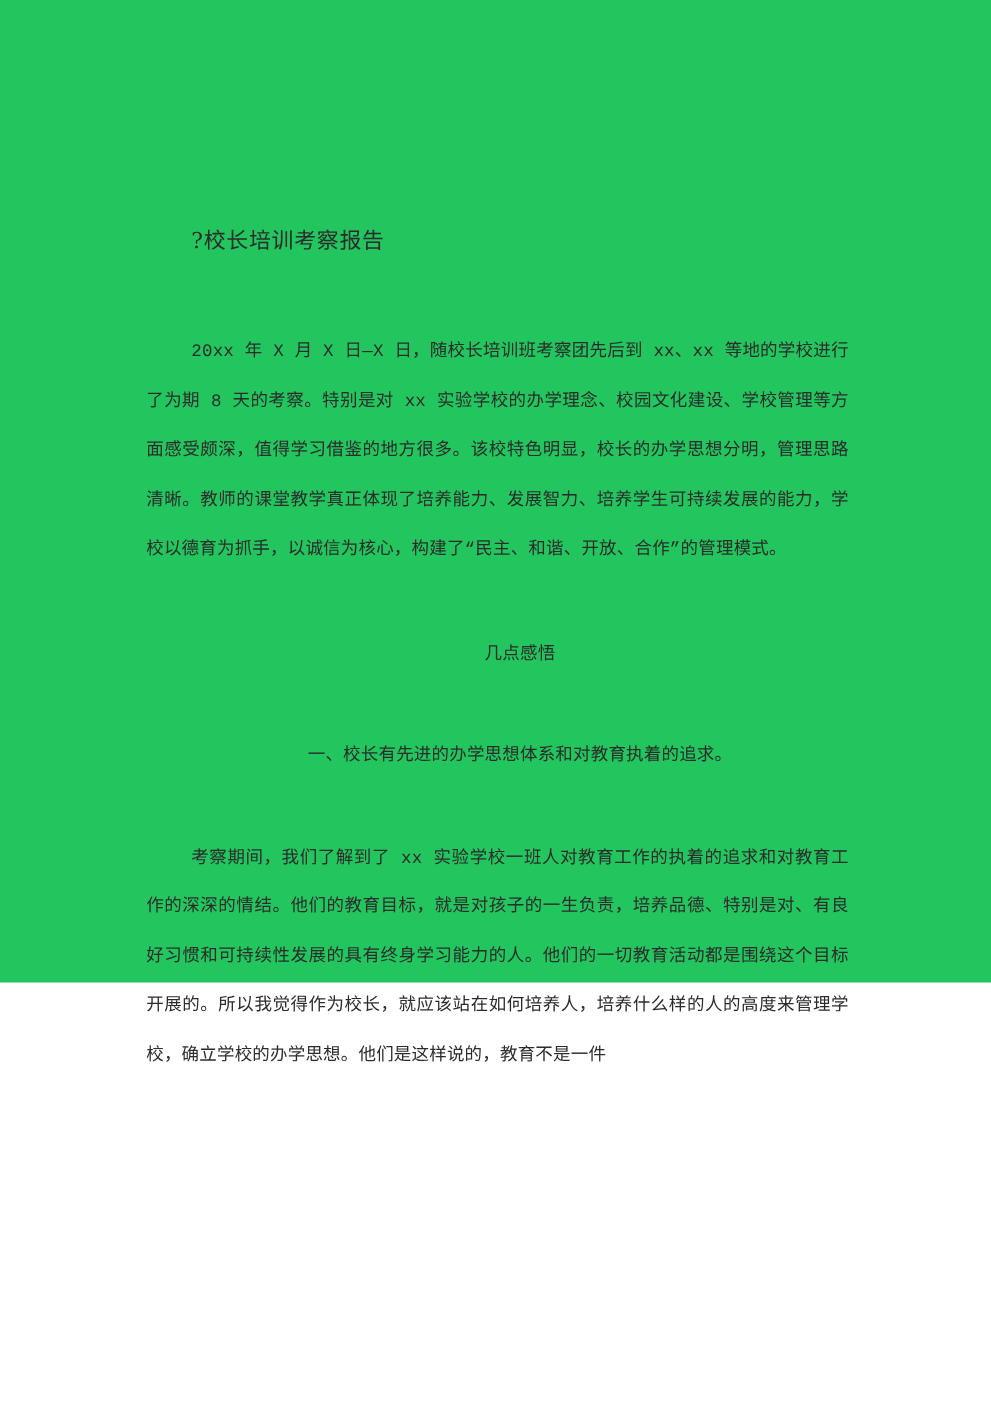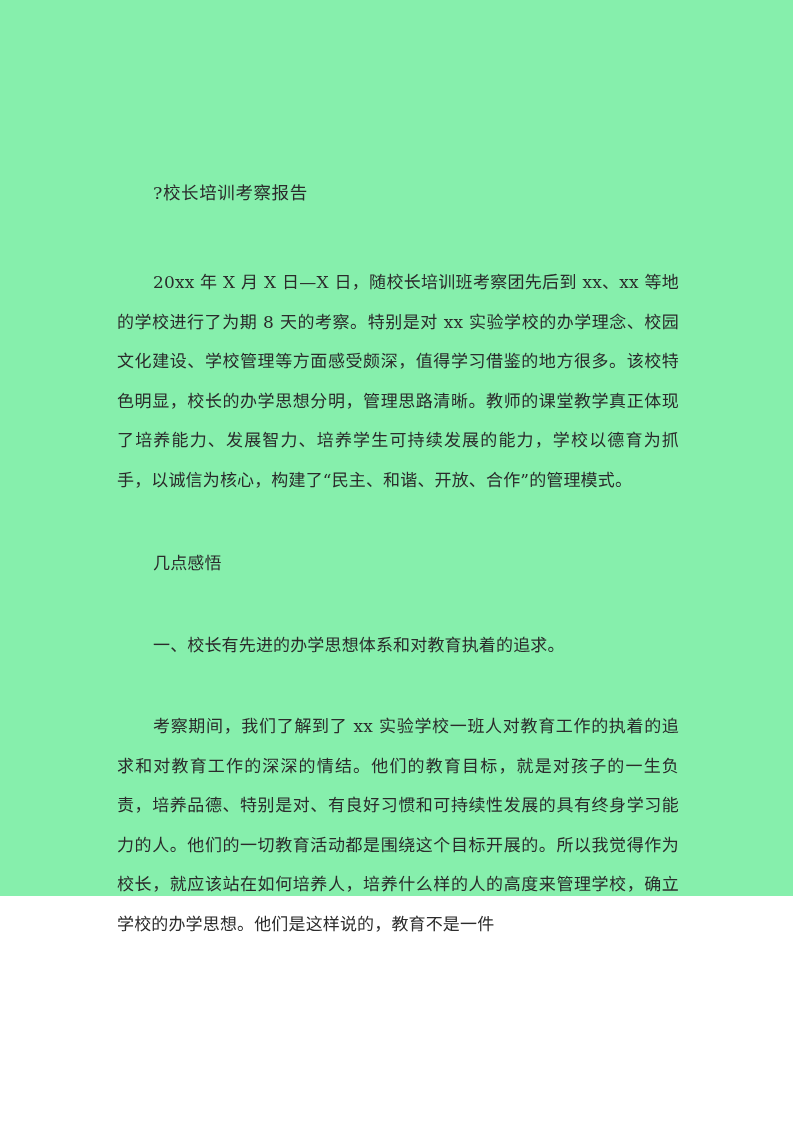--- a/index.html
+++ b/index.html
@@ -12,54 +12,55 @@
     width: 793px;
     height: 1122px;
     overflow: hidden;
     font-family: "DejaVu Serif", "Liberation Serif", serif;
     color: #2b2b2b;
     -webkit-font-smoothing: antialiased;
   }
   .page {
     position: relative;
     width: 793px;
-    height: 896px;
+    height: 786px;
     box-sizing: border-box;
     padding: 0;
-    background: #86efac;
+    background: #22c55e;
   }
   .content {
     position: absolute;
     left: 117px;
     top: 178px;
     width: 562px;
   }
   .doc-title {
     font-size: 17.5px;
     line-height: 30px;
     text-indent: 36px;
     letter-spacing: 0.6px;
     margin: 0 0 0 0;
     color: #2b2b2b;
     font-weight: normal;
     white-space: nowrap;
   }
   .para {
-    font-size: 17px;
+    font-size: 14px;
     line-height: 39.5px;
     text-indent: 36px;
     text-align: justify;
     text-justify: inter-ideograph;
     letter-spacing: 0.15px;
     margin: 0;
     color: #2b2b2b;
+    font-family: Liberation Mono, monospace;
   }
   .para.heading-line {
     white-space: nowrap;
-    text-align: left;
+    text-align: center;
   }
   .spacer-xl { height: 55px; }
   .spacer-lg { height: 44px; }
   .spacer-md { height: 42px; }
 </style>
 </head>
 <body style="background: rgb(255, 255, 255); color: rgb(43, 43, 43);">
 
 <div class="page">
   <div class="content">

